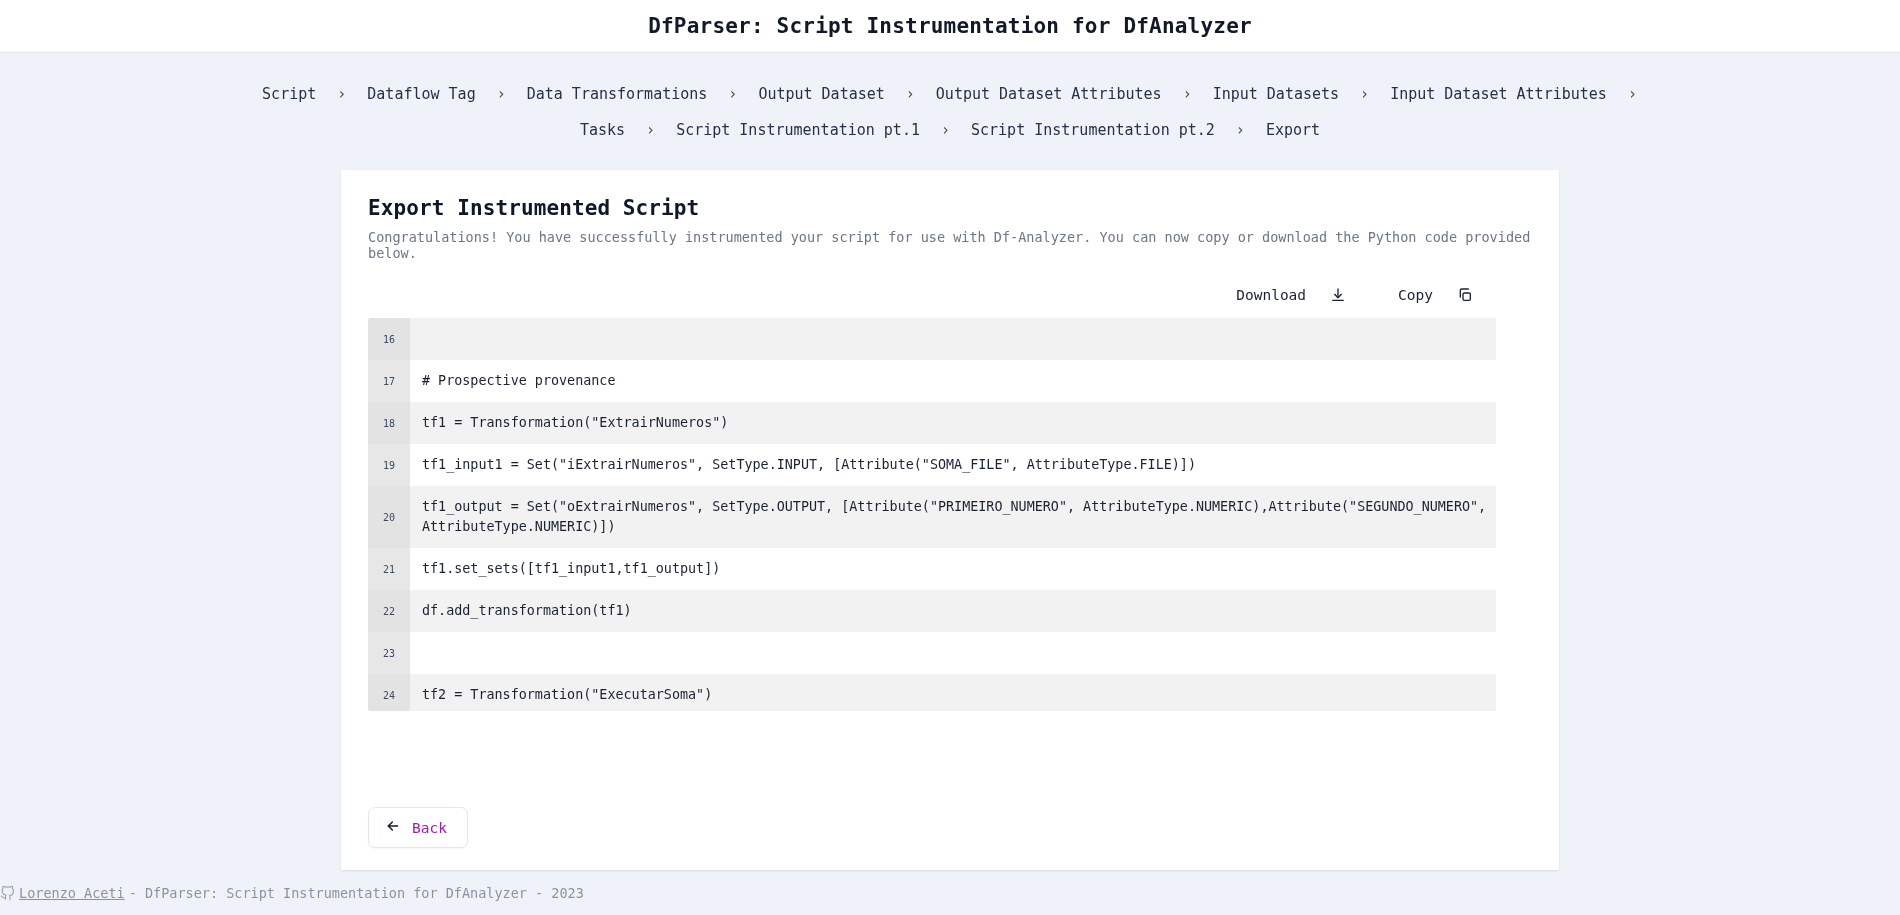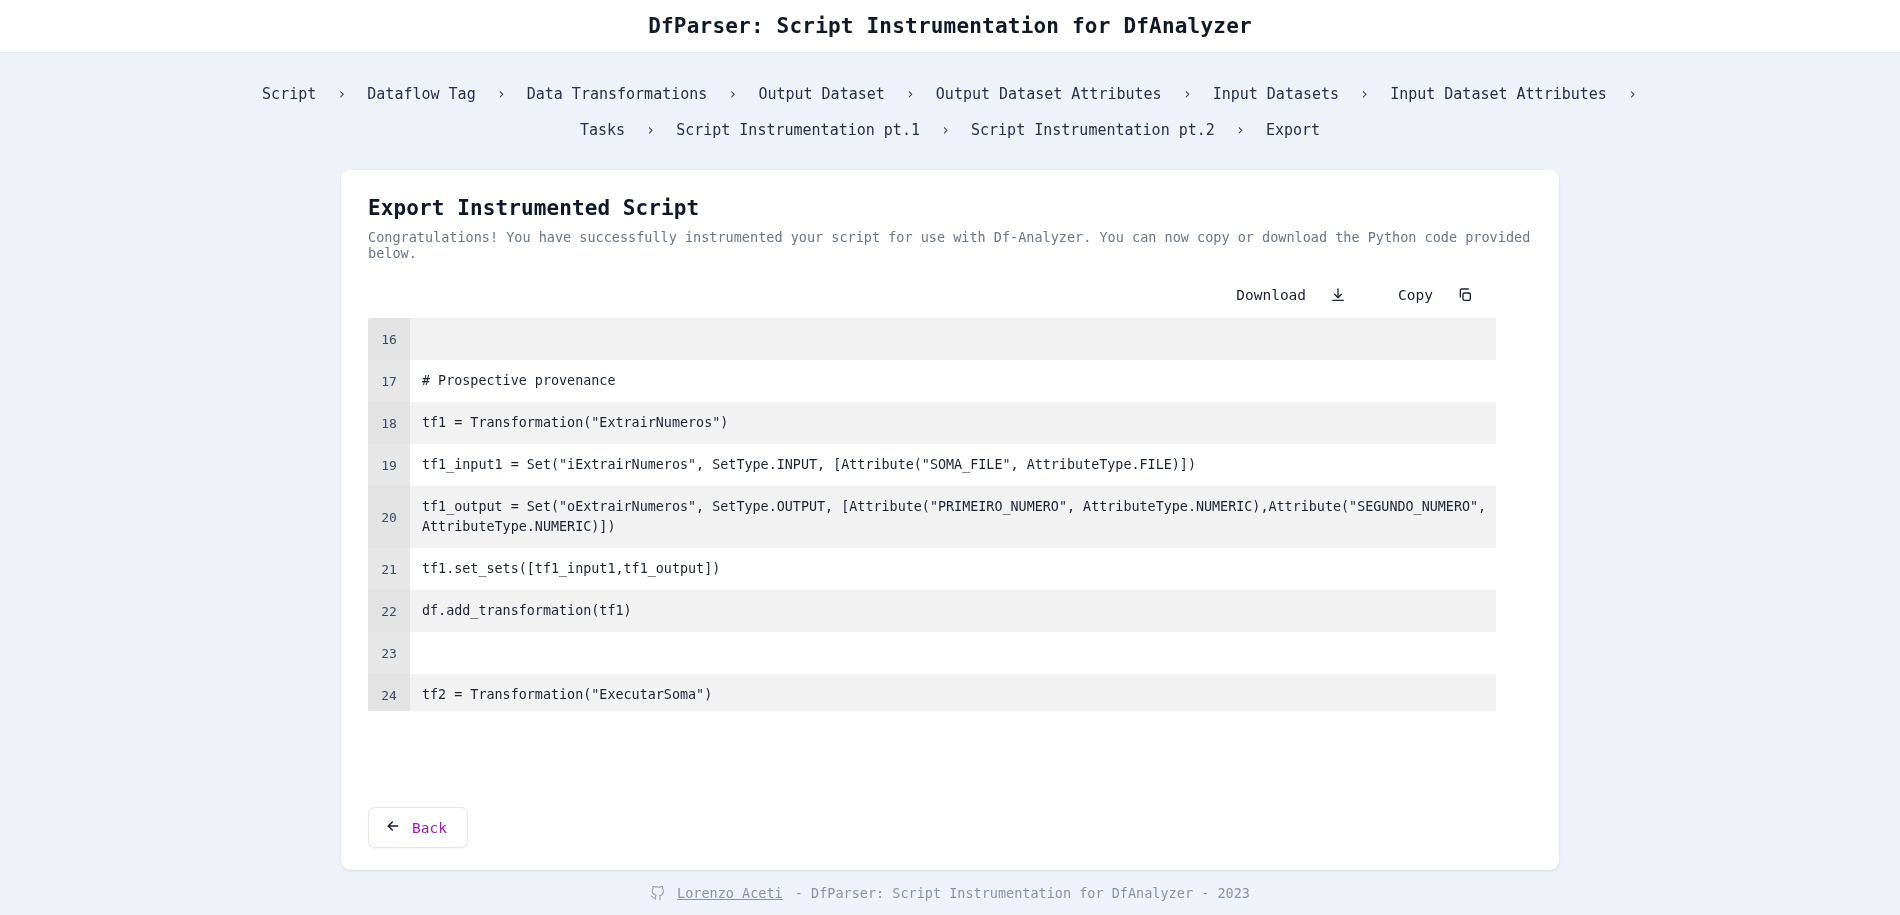--- a/index.html
+++ b/index.html
@@ -54,21 +54,21 @@
     padding: 0 11px;
     user-select: none;
   }
 
   
   .card {
     position: relative;
     width: 1218px;
     margin: 22px auto 0;
     background: #ffffff;
-    border-radius: 9px;
+    border-radius: 1px;
     box-shadow: 0 1px 3px rgba(16,24,40,.07), 0 1px 2px rgba(16,24,40,.05);
     padding: 26px 27px 24px 27px;
     height: 700px;
   }
   .card-title {
     font-size: 21px;
     font-weight: bold;
     color: #0f172a;
     margin: 0 0 9px 0;
     letter-spacing: .1px;
@@ -121,21 +121,21 @@
     border-collapse: collapse;
     width: 1128px;
     table-layout: fixed;
     font-family: "DejaVu Sans Mono", "Liberation Mono", monospace;
   }
   table.code td { vertical-align: middle; }
   td.ln {
     width: 42px;
     background: #e7e7e7;
     color: #3c4a63;
-    font-size: 13px;
+    font-size: 10px;
     text-align: center;
     user-select: none;
     padding: 0;
   }
   td.cl {
     padding: 11px 0 11px 12px;
     font-size: 13.4px;
     color: #1b2233;
     white-space: pre-wrap;
     word-break: break-all;
@@ -182,22 +182,21 @@
     font-family: inherit;
   }
 
   
   .footer {
     position: absolute;
     left: 0; right: 0;
     bottom: 14px;
     display: flex;
     align-items: center;
-    justify-content: center;
-    gap: 12px;
+    gap: 4px;
     font-size: 13.5px;
     color: #8a93a3;
   }
   .footer a {
     color: #8a93a3;
     text-decoration: underline;
   }
   .gh { display:block; }
 </style>
 </head>

